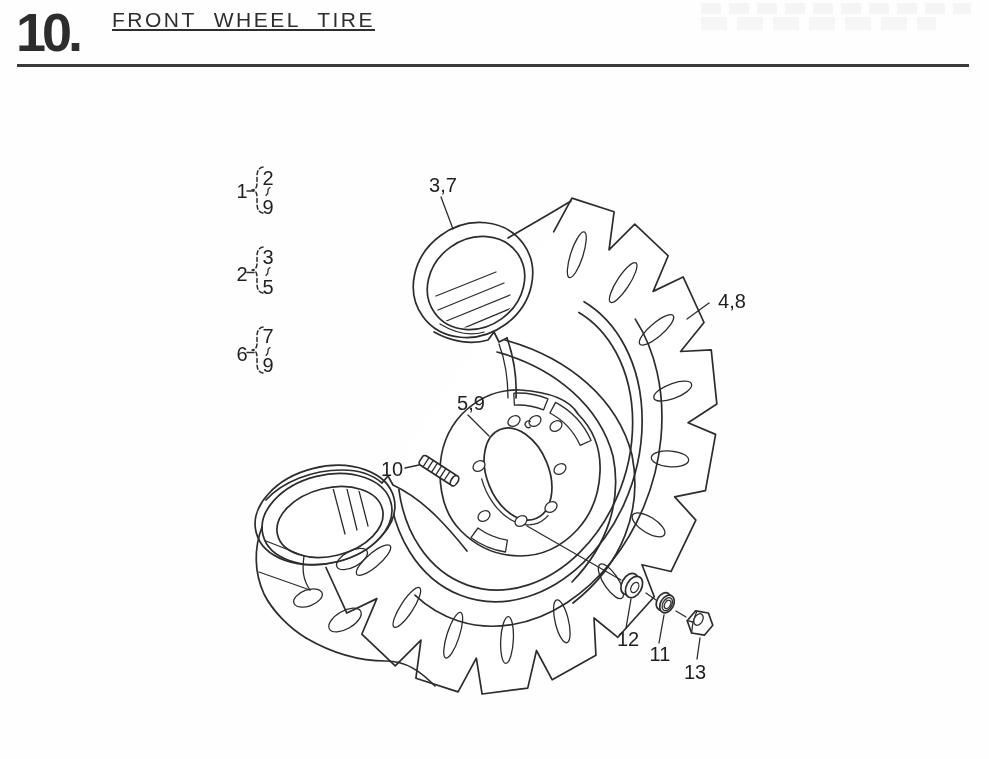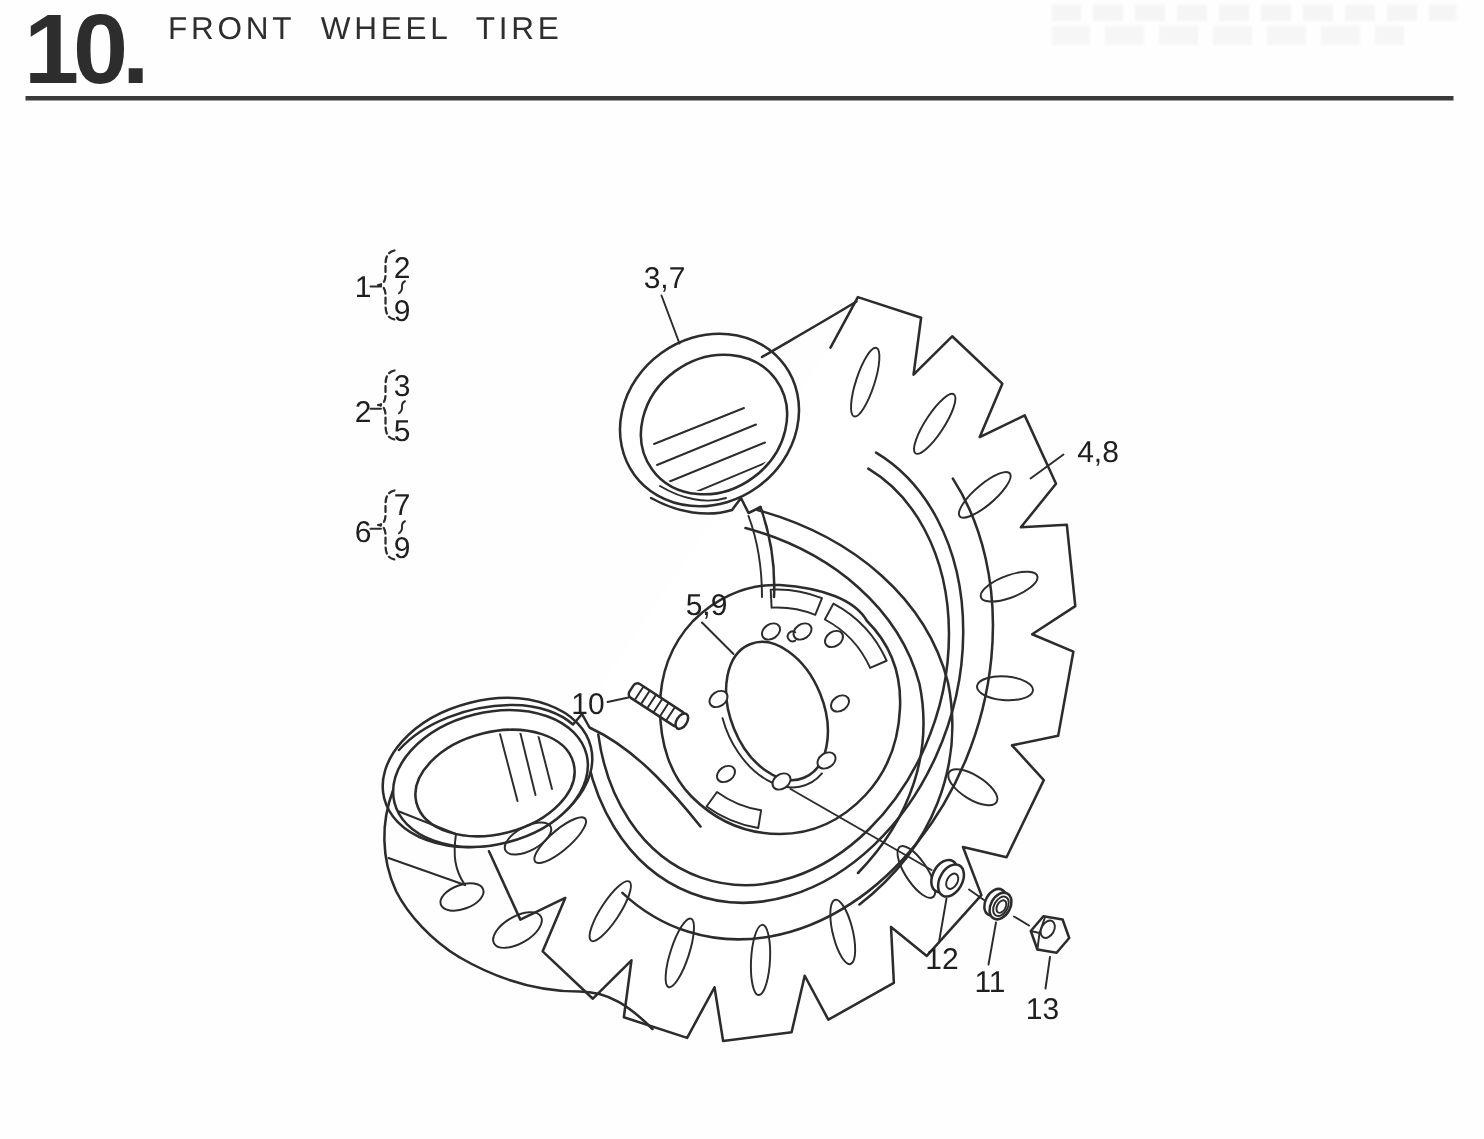--- a/index.html
+++ b/index.html
@@ -5,31 +5,31 @@
   html,body{margin:0;padding:0;}
   body{
     width:989px;height:759px;position:relative;overflow:hidden;
     background:#fefefe;
     font-family:"Liberation Sans", sans-serif;
   }
   
   .hdr{position:absolute;left:0;top:0;width:989px;height:80px;}
   .hdr-num{
     position:absolute;left:16px;top:2px;
-    font-size:66px;font-weight:800;letter-spacing:-4px;
+    font-size:54px;font-weight:800;letter-spacing:-4px;
     color:#2d2d2d;line-height:60px;
   }
   .hdr-titles{position:absolute;left:112px;top:7px;}
   .hdr-ja{
     font-size:22px;font-weight:700;letter-spacing:1.5px;color:#222;
     line-height:24px;
   }
   .hdr-en{
     font-size:21px;font-weight:400;letter-spacing:2.5px;word-spacing:9px;
-    color:#2e2e2e;line-height:23px;margin-top:1px;
+    color:#2e2e2e;line-height:23px;margin-top:1px;text-decoration:underline;
   }
   .hdr-rule{
     position:absolute;left:17px;top:64px;width:952px;height:3px;
     background:#3a3a3a;
   }
   
   .ghost{position:absolute;top:3px;right:18px;width:275px;height:30px;
     filter:blur(0.6px);opacity:.55;}
   .ghost .g1{position:absolute;top:0;right:0;width:270px;height:11px;
     background:repeating-linear-gradient(90deg,#efefef 0 20px,transparent 20px 28px);}

